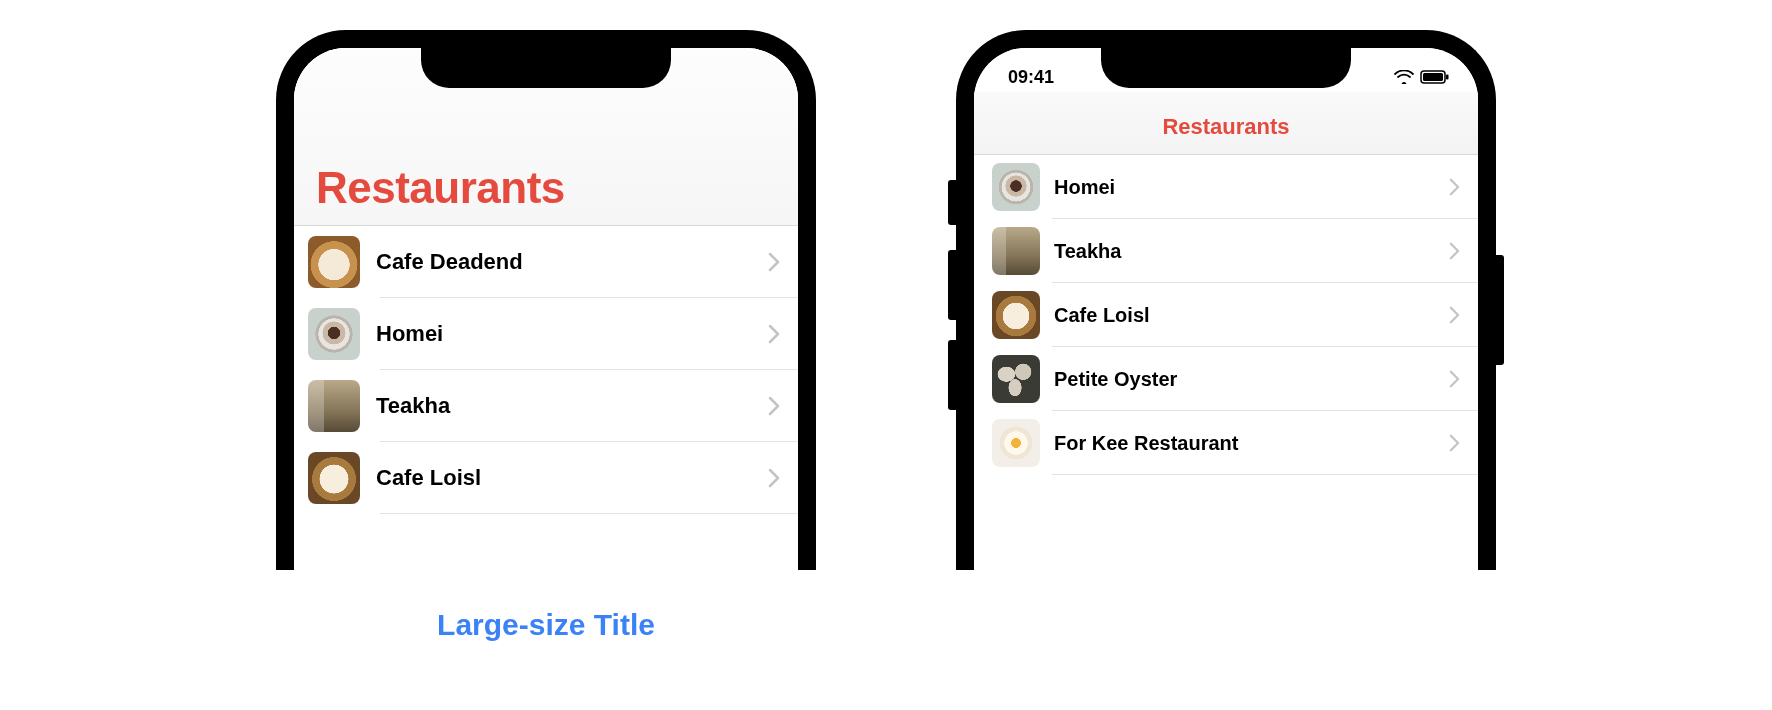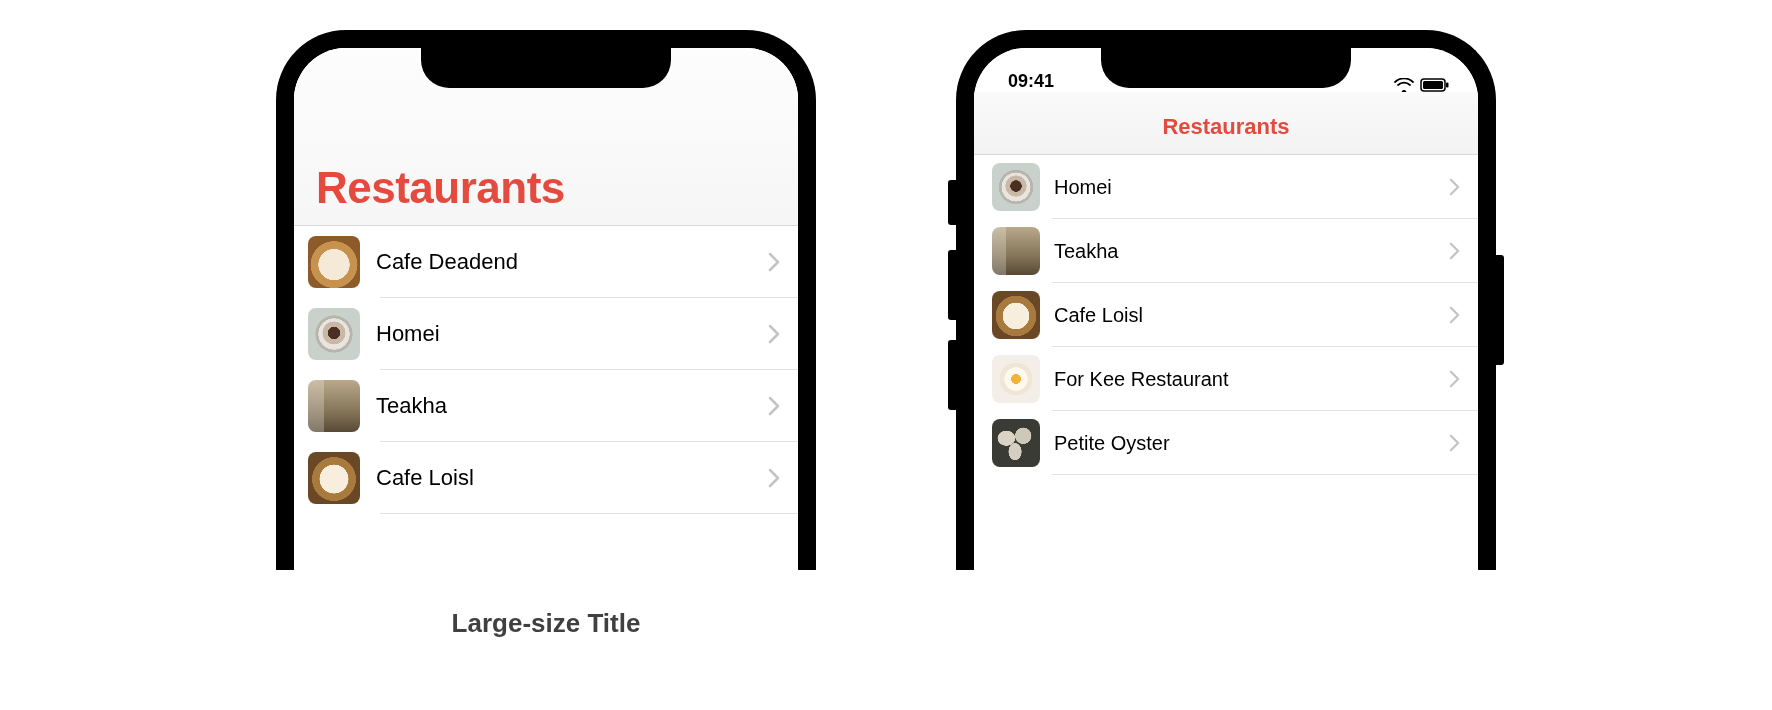--- a/index.html
+++ b/index.html
@@ -93,21 +93,21 @@
   .large-title {
     font-size: 44px;
     font-weight: 700;
     color: #e54a3e;
     letter-spacing: -0.5px;
   }
   
   .status-bar {
     display: flex;
     justify-content: space-between;
-    align-items: flex-end;
+    align-items: center;
     padding: 14px 28px 0 34px;
     height: 44px;
     font-size: 18px;
     font-weight: 600;
     color: #000;
   }
   .status-icons {
     display: flex;
     gap: 6px;
     align-items: center;
@@ -119,20 +119,21 @@
     border-bottom: 1px solid #d9d9d9;
   }
   .nav-title {
     font-size: 22px;
     font-weight: 700;
     color: #e54a3e;
   }
   
   .list {
     background: #fff;
+    font-weight: bold;
   }
   .row {
     display: flex;
     align-items: center;
     padding: 10px 18px 10px 14px;
     position: relative;
   }
   .row::after {
     content: "";
     position: absolute;
@@ -169,23 +170,23 @@
     flex: 1;
     font-size: 20px;
     color: #000;
   }
   .chevron {
     color: #c4c4c6;
     flex-shrink: 0;
   }
   .caption {
     margin-top: 38px;
-    font-size: 26px;
+    font-size: 30px;
     font-weight: 700;
-    color: #404040;
+    color: #3b82f6;
     text-align: center;
   }
   
   .t-latte-heart {
     background:
       radial-gradient(circle at 50% 55%, #f5e9d8 0 40%, #c7924e 41% 60%, #8d5a2a 61% 100%),
       #6b4a2e;
   }
   .t-espresso {
     background:
@@ -314,30 +315,30 @@
 
           <div class="row row-sm">
             <div class="thumb-sm t-latte-art"></div>
             <div class="row-label-sm">Cafe Loisl</div>
             <svg class="chevron" width="11" height="18" viewBox="0 0 12 20">
                 <path d="M2 2 L10 10 L2 18" stroke="currentColor" stroke-width="2.5" fill="none" stroke-linecap="round" stroke-linejoin="round"></path>
               </svg>
           </div>
 
           <div class="row row-sm">
+            <div class="thumb-sm t-oyster"></div>
+            <div class="row-label-sm">Petite Oyster</div>
+            <svg class="chevron" width="11" height="18" viewBox="0 0 12 20">
+                <path d="M2 2 L10 10 L2 18" stroke="currentColor" stroke-width="2.5" fill="none" stroke-linecap="round" stroke-linejoin="round"></path>
+              </svg>
+          </div>
+
+          <div class="row row-sm">
             <div class="thumb-sm t-egg"></div>
             <div class="row-label-sm">For Kee Restaurant</div>
-            <svg class="chevron" width="11" height="18" viewBox="0 0 12 20">
-                <path d="M2 2 L10 10 L2 18" stroke="currentColor" stroke-width="2.5" fill="none" stroke-linecap="round" stroke-linejoin="round"></path>
-              </svg>
-          </div>
-
-          <div class="row row-sm">
-            <div class="thumb-sm t-oyster"></div>
-            <div class="row-label-sm">Petite Oyster</div>
             <svg class="chevron" width="11" height="18" viewBox="0 0 12 20">
                 <path d="M2 2 L10 10 L2 18" stroke="currentColor" stroke-width="2.5" fill="none" stroke-linecap="round" stroke-linejoin="round"></path>
               </svg>
           </div>
 
         </div>
       </div>
     </div>
   </div>
 </div>

